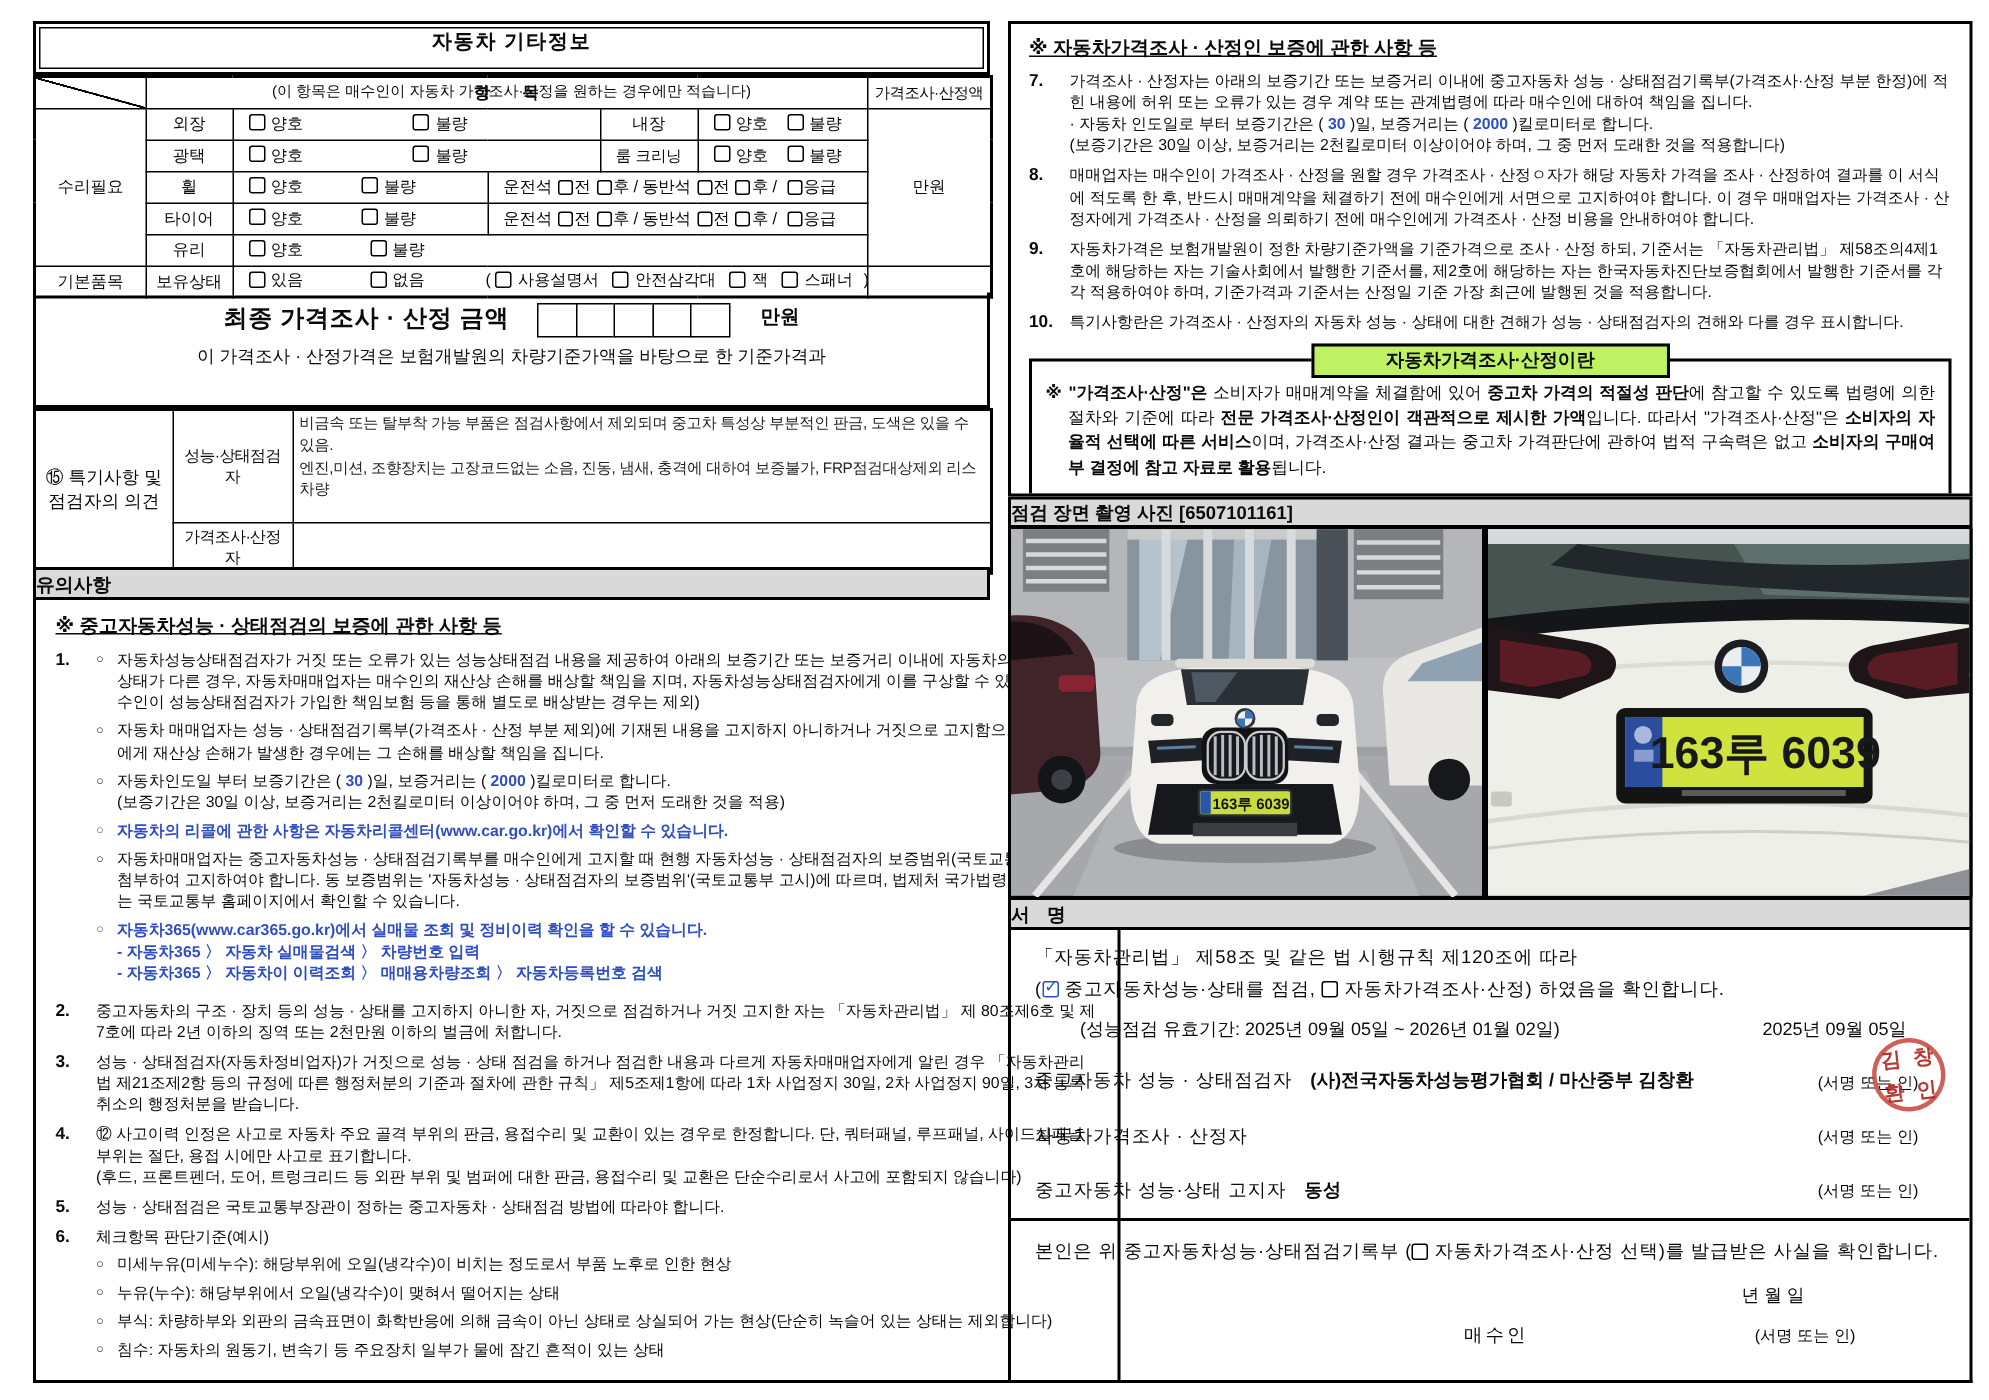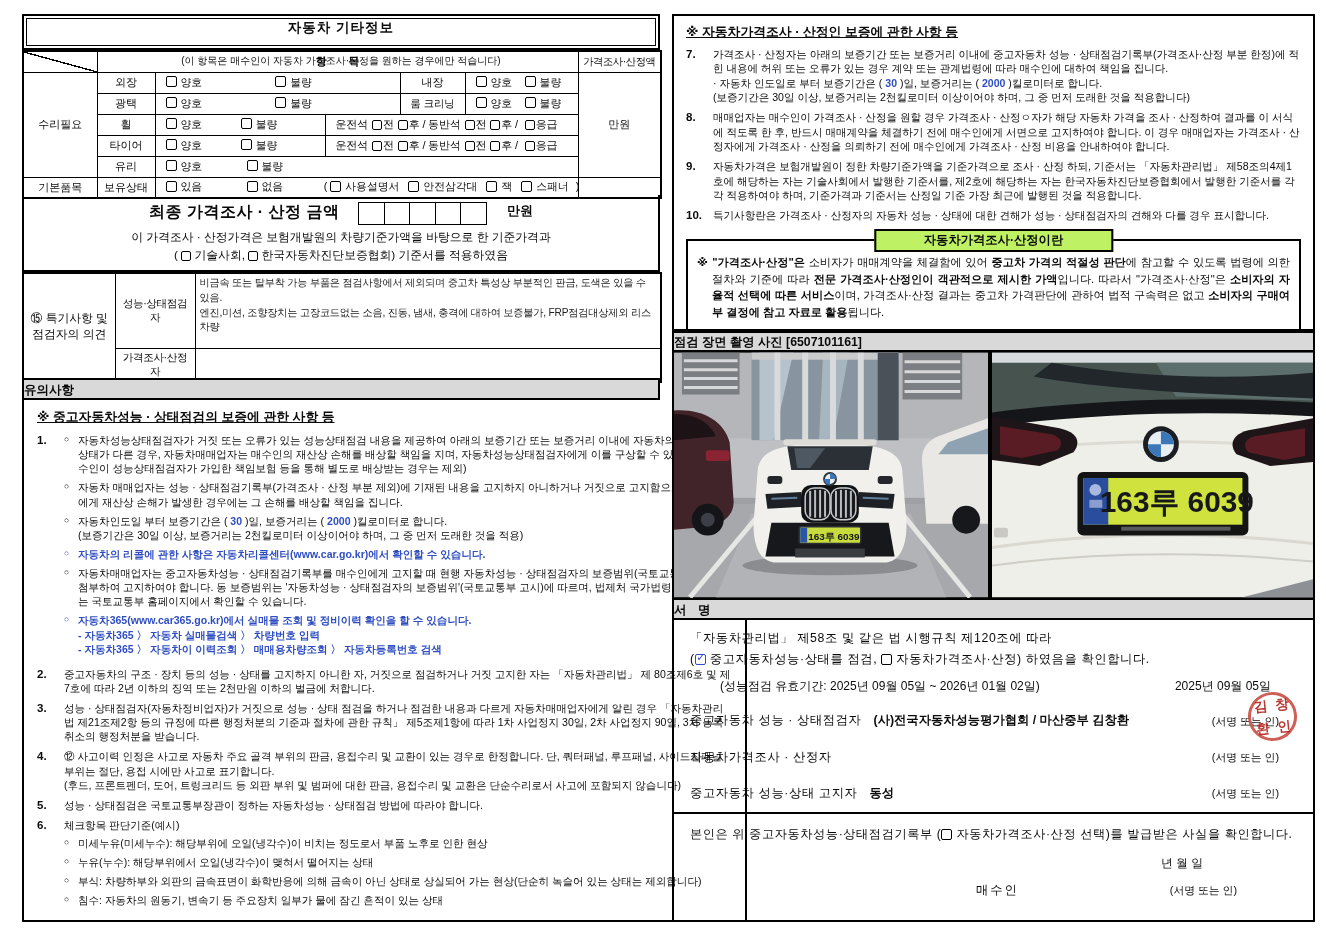--- a/index.html
+++ b/index.html
@@ -185,27 +185,20 @@
       <span class="digits">
           <span class="digit"></span>
           <span class="digit"></span>
           <span class="digit"></span>
           <span class="digit"></span>
           <span class="digit"></span>
         </span>
       <span class="fp-unit">만원</span>
     </div>
     <div class="fp-d1">이 가격조사 · 산정가격은 보험개발원의 차량기준가액을 바탕으로 한 기준가격과</div>
-    <div class="fp-d2">
-      <span>(</span>
-      <span class="cb"></span>
-      <span>기술사회,</span>
-      <span class="cb"></span>
-      <span>한국자동차진단보증협회) 기준서를 적용하였음</span>
-    </div>
   </div>
 
   <table class="notes">
     <colgroup>
         <col style="width:92px">
         <col style="width:80px">
         <col style="width:466px">
       </colgroup>
     <tbody>
         <tr style="height:75px">
@@ -258,21 +251,21 @@
     </div>
     <div class="itm">
       <div class="num">4.</div>
       <div class="itx">
         <div>⑫ 사고이력 인정은 사고로 자동차 주요 골격 부위의 판금, 용접수리 및 교환이 있는 경우로 한정합니다. 단, 쿼터패널, 루프패널, 사이드실패널 부위는 절단, 용접 시에만 사고로 표기합니다.</div>
         <div>(후드, 프론트펜더, 도어, 트렁크리드 등 외판 부위 및 범퍼에 대한 판금, 용접수리 및 교환은 단순수리로서 사고에 포함되지 않습니다)</div>
       </div>
     </div>
     <div class="itm">
       <div class="num">5.</div>
-      <div class="itx">성능 · 상태점검은 국토교통부장관이 정하는 자동차성능 · 상태점검 방법에 따라야 합니다.</div>
+      <div class="itx">성능 · 상태점검은 국토교통부장관이 정하는 중고자동차 · 상태점검 방법에 따라야 합니다.</div>
     </div>
     <div class="itm">
       <div class="num">6.</div>
       <div class="itx">
         <div style="margin-bottom:4px">체크항목 판단기준(예시)</div>
         <div class="bul">미세누유(미세누수): 해당부위에 오일(냉각수)이 비치는 정도로서 부품 노후로 인한 현상</div>
         <div class="bul">누유(누수): 해당부위에서 오일(냉각수)이 맺혀서 떨어지는 상태</div>
         <div class="bul">부식: 차량하부와 외판의 금속표면이 화학반응에 의해 금속이 아닌 상태로 상실되어 가는 현상(단순히 녹슬어 있는 상태는 제외합니다)</div>
         <div class="bul">침수: 자동차의 원동기, 변속기 등 주요장치 일부가 물에 잠긴 흔적이 있는 상태</div>
 

